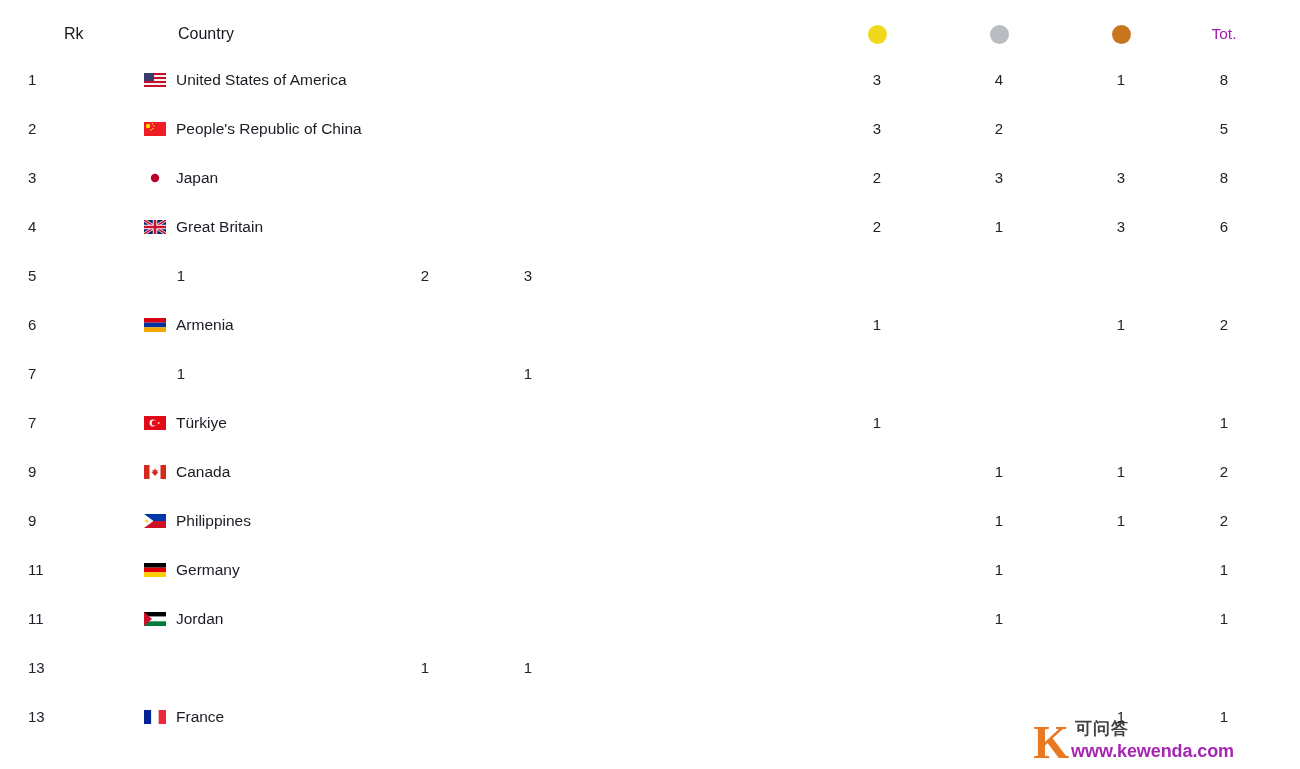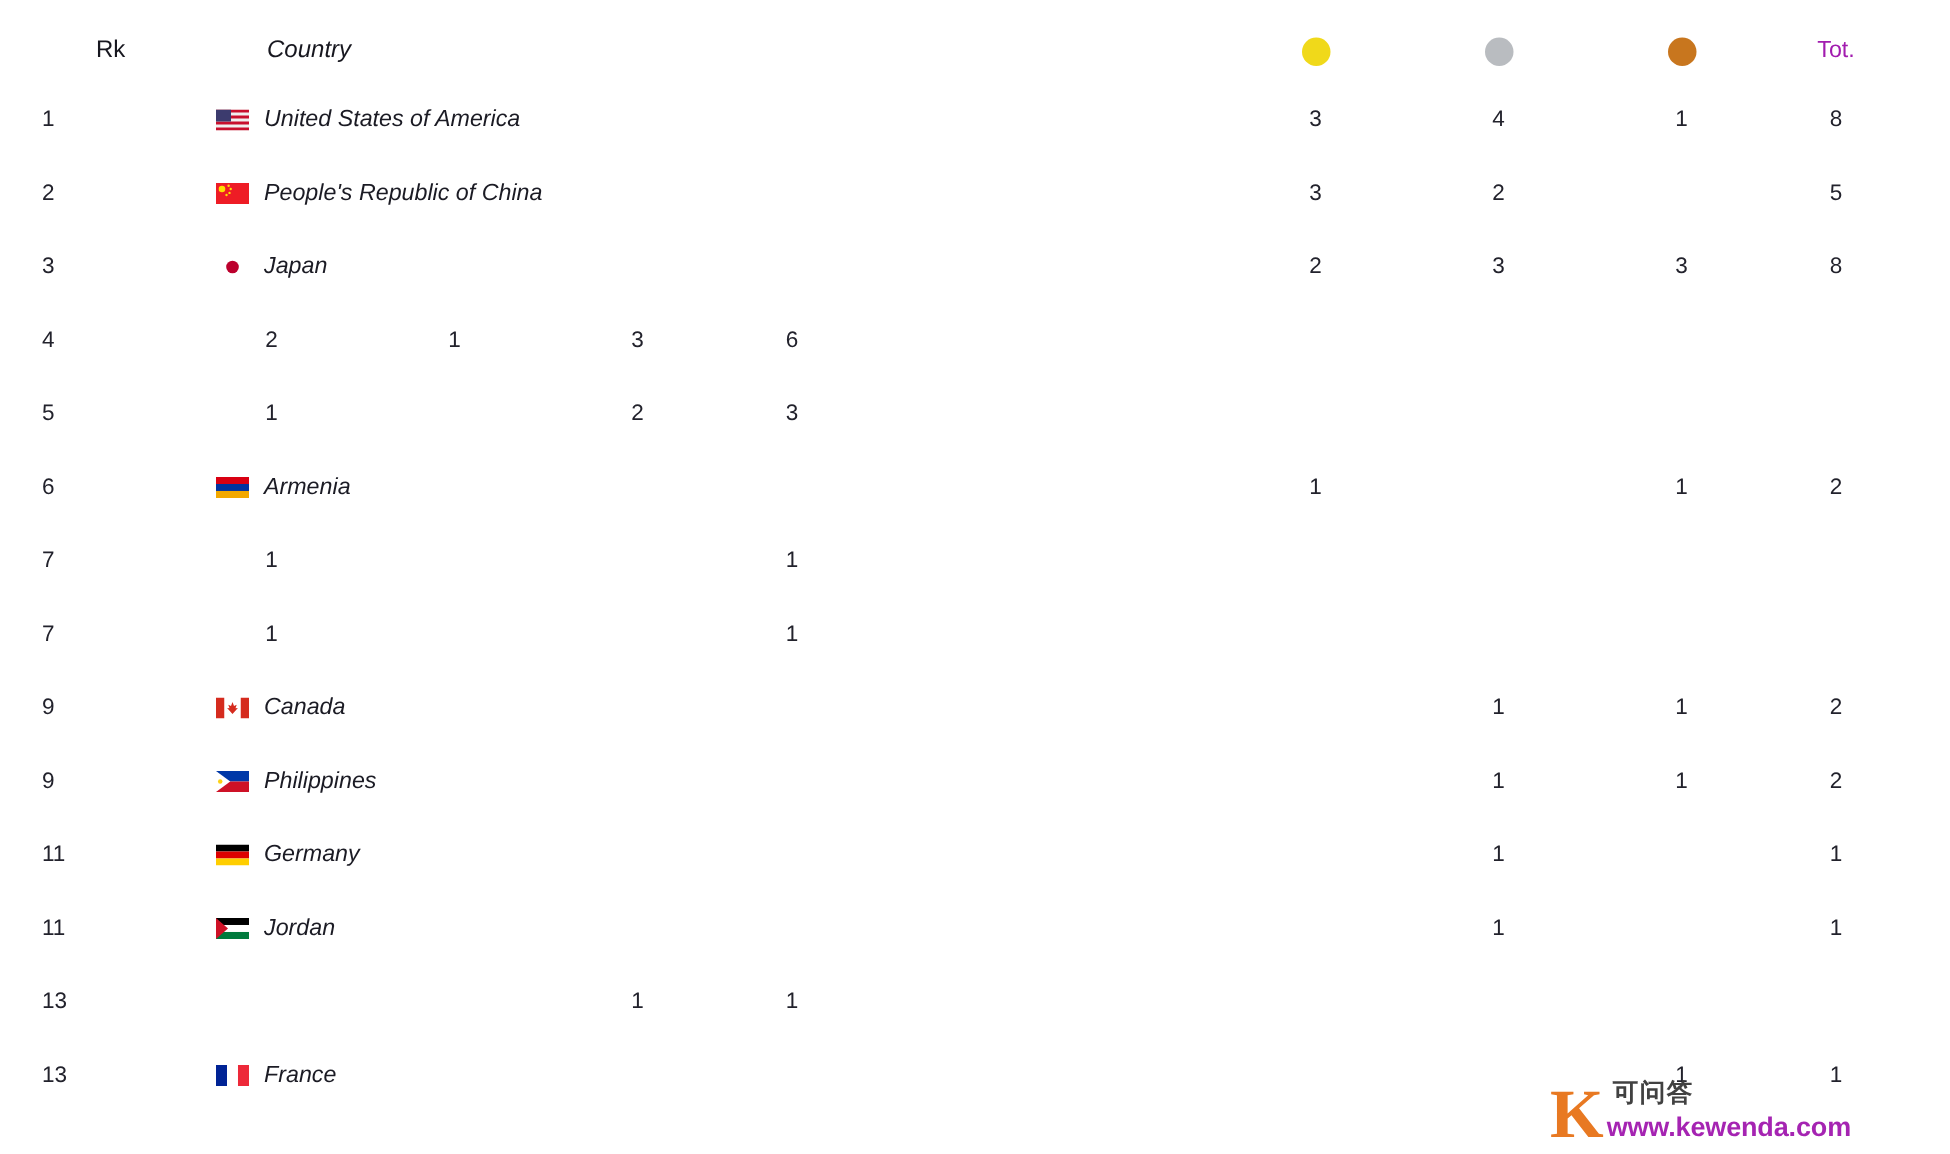--- a/index.html
+++ b/index.html
@@ -61,21 +61,20 @@
     color: #22222c;
   }
   .c-country {
     flex: 1 1 auto;
     padding-left: 22px;
     box-sizing: border-box;
     display: flex;
     align-items: center;
     font-size: 15.5px;
     color: #1b1b24;
-    font-style: italic;
   }
   .c-num {
     width: 122px;
     text-align: center;
     font-size: 15px;
     color: #22222c;
     box-sizing: border-box;
   }
   .c-tot {
     width: 118px;
@@ -235,20 +234,32 @@
             </span>
             <span class="cname">Japan</span>
           </div>
           <div class="c-num">2</div>
           <div class="c-num">3</div>
           <div class="c-num">3</div>
           <div class="c-tot">8</div>
         </div>
         <div class="row">
           <div class="c-rk">4</div>
+          <div class="c-country">
+            <span class="flag">
+              <svg width="22" height="14" viewBox="0 0 22 14">
+                <rect width="22" height="14" fill="#012169"></rect>
+                <path d="M0 0 L22 14 M22 0 L0 14" stroke="#fff" stroke-width="3"></path>
+                <path d="M0 0 L22 14 M22 0 L0 14" stroke="#c8102e" stroke-width="1.6"></path>
+                <path d="M11 0 V14 M0 7 H22" stroke="#fff" stroke-width="4.5"></path>
+                <path d="M11 0 V14 M0 7 H22" stroke="#c8102e" stroke-width="2.6"></path>
+              </svg>
+            </span>
+            <span class="cname">Great Britain</span>
+          </div>
           <div class="c-num">2</div>
           <div class="c-num">1</div>
           <div class="c-num">3</div>
           <div class="c-tot">6</div>
         </div>
         <div class="row">
           <div class="c-rk">5</div>
           <div class="c-num">1</div>
           <div class="c-num"></div>
           <div class="c-num">2</div>
@@ -273,20 +284,31 @@
         </div>
         <div class="row">
           <div class="c-rk">7</div>
           <div class="c-num">1</div>
           <div class="c-num"></div>
           <div class="c-num"></div>
           <div class="c-tot">1</div>
         </div>
         <div class="row">
           <div class="c-rk">7</div>
+          <div class="c-country">
+            <span class="flag">
+              <svg width="22" height="14" viewBox="0 0 22 14">
+                <rect width="22" height="14" fill="#e30a17"></rect>
+                <circle cx="9" cy="7" r="3.4" fill="#fff"></circle>
+                <circle cx="10.4" cy="7" r="2.7" fill="#e30a17"></circle>
+                <polygon points="13.3,7 15.9,6.1 14.3,8.3 14.3,5.7 15.9,7.9" fill="#fff"></polygon>
+              </svg>
+            </span>
+            <span class="cname">Türkiye</span>
+          </div>
           <div class="c-num">1</div>
           <div class="c-num"></div>
           <div class="c-num"></div>
           <div class="c-tot">1</div>
         </div>
         <div class="row">
           <div class="c-rk">9</div>
           <div class="c-country">
             <span class="flag">
               <svg width="22" height="14" viewBox="0 0 22 14">

